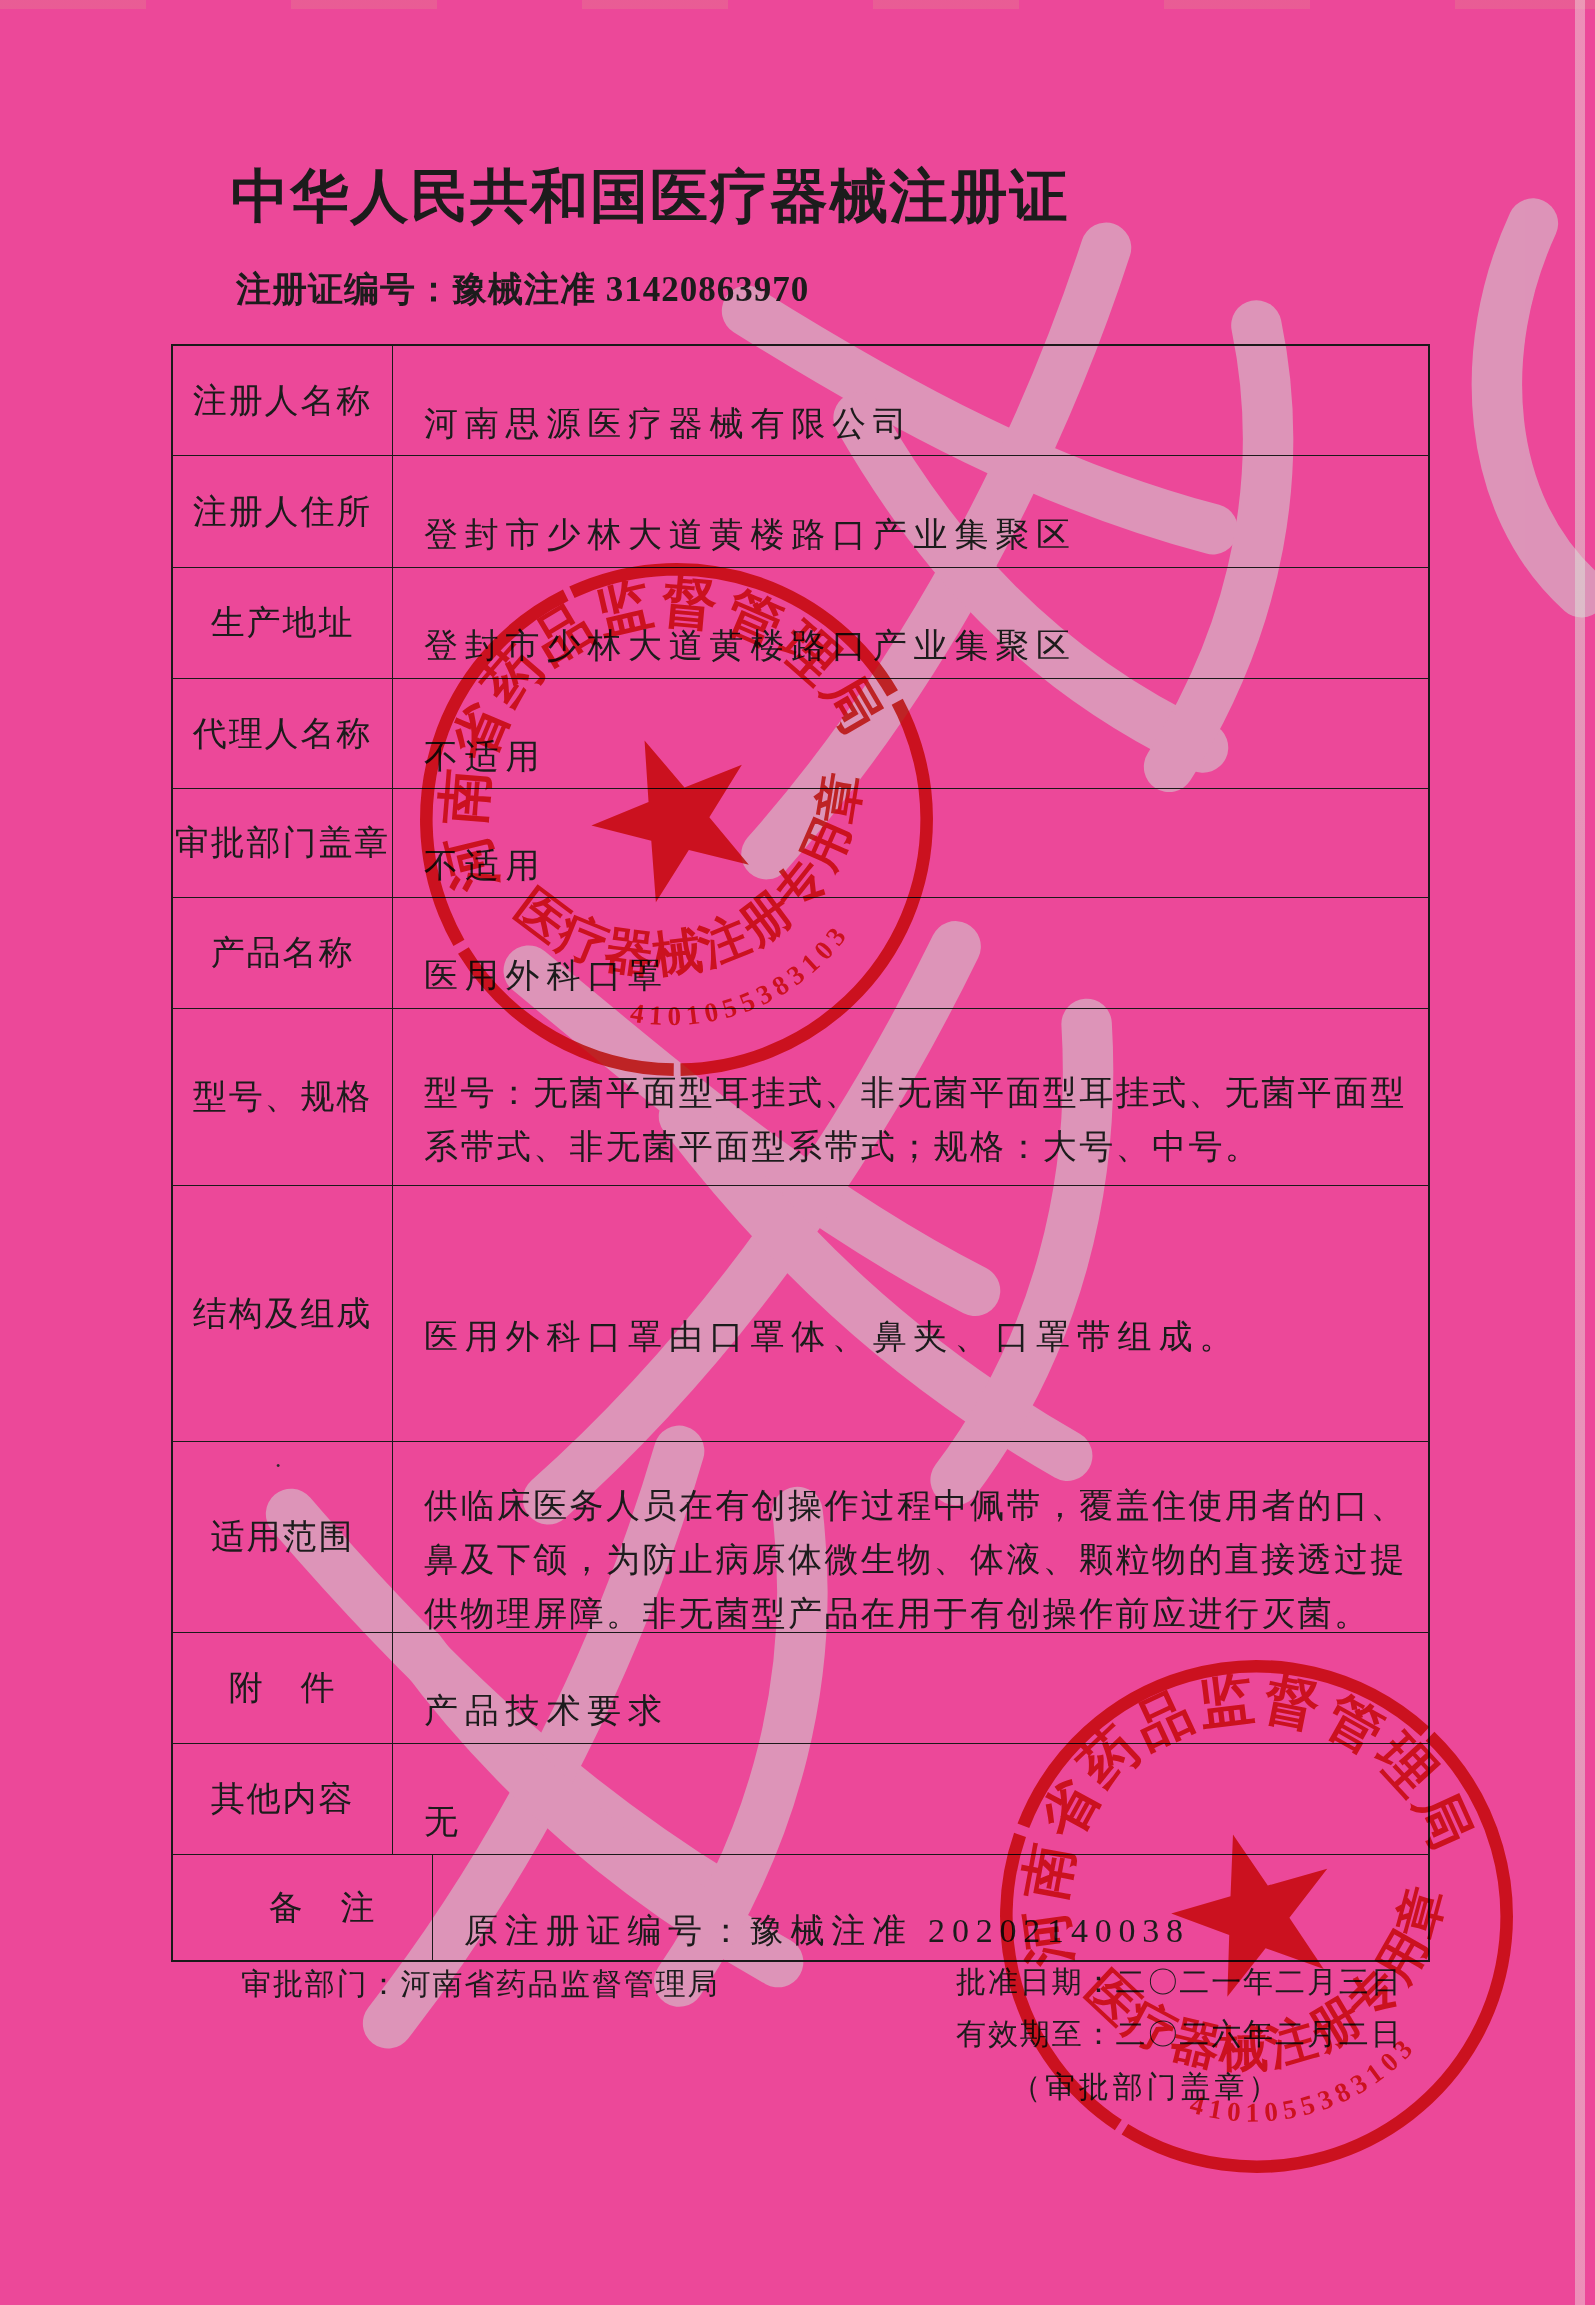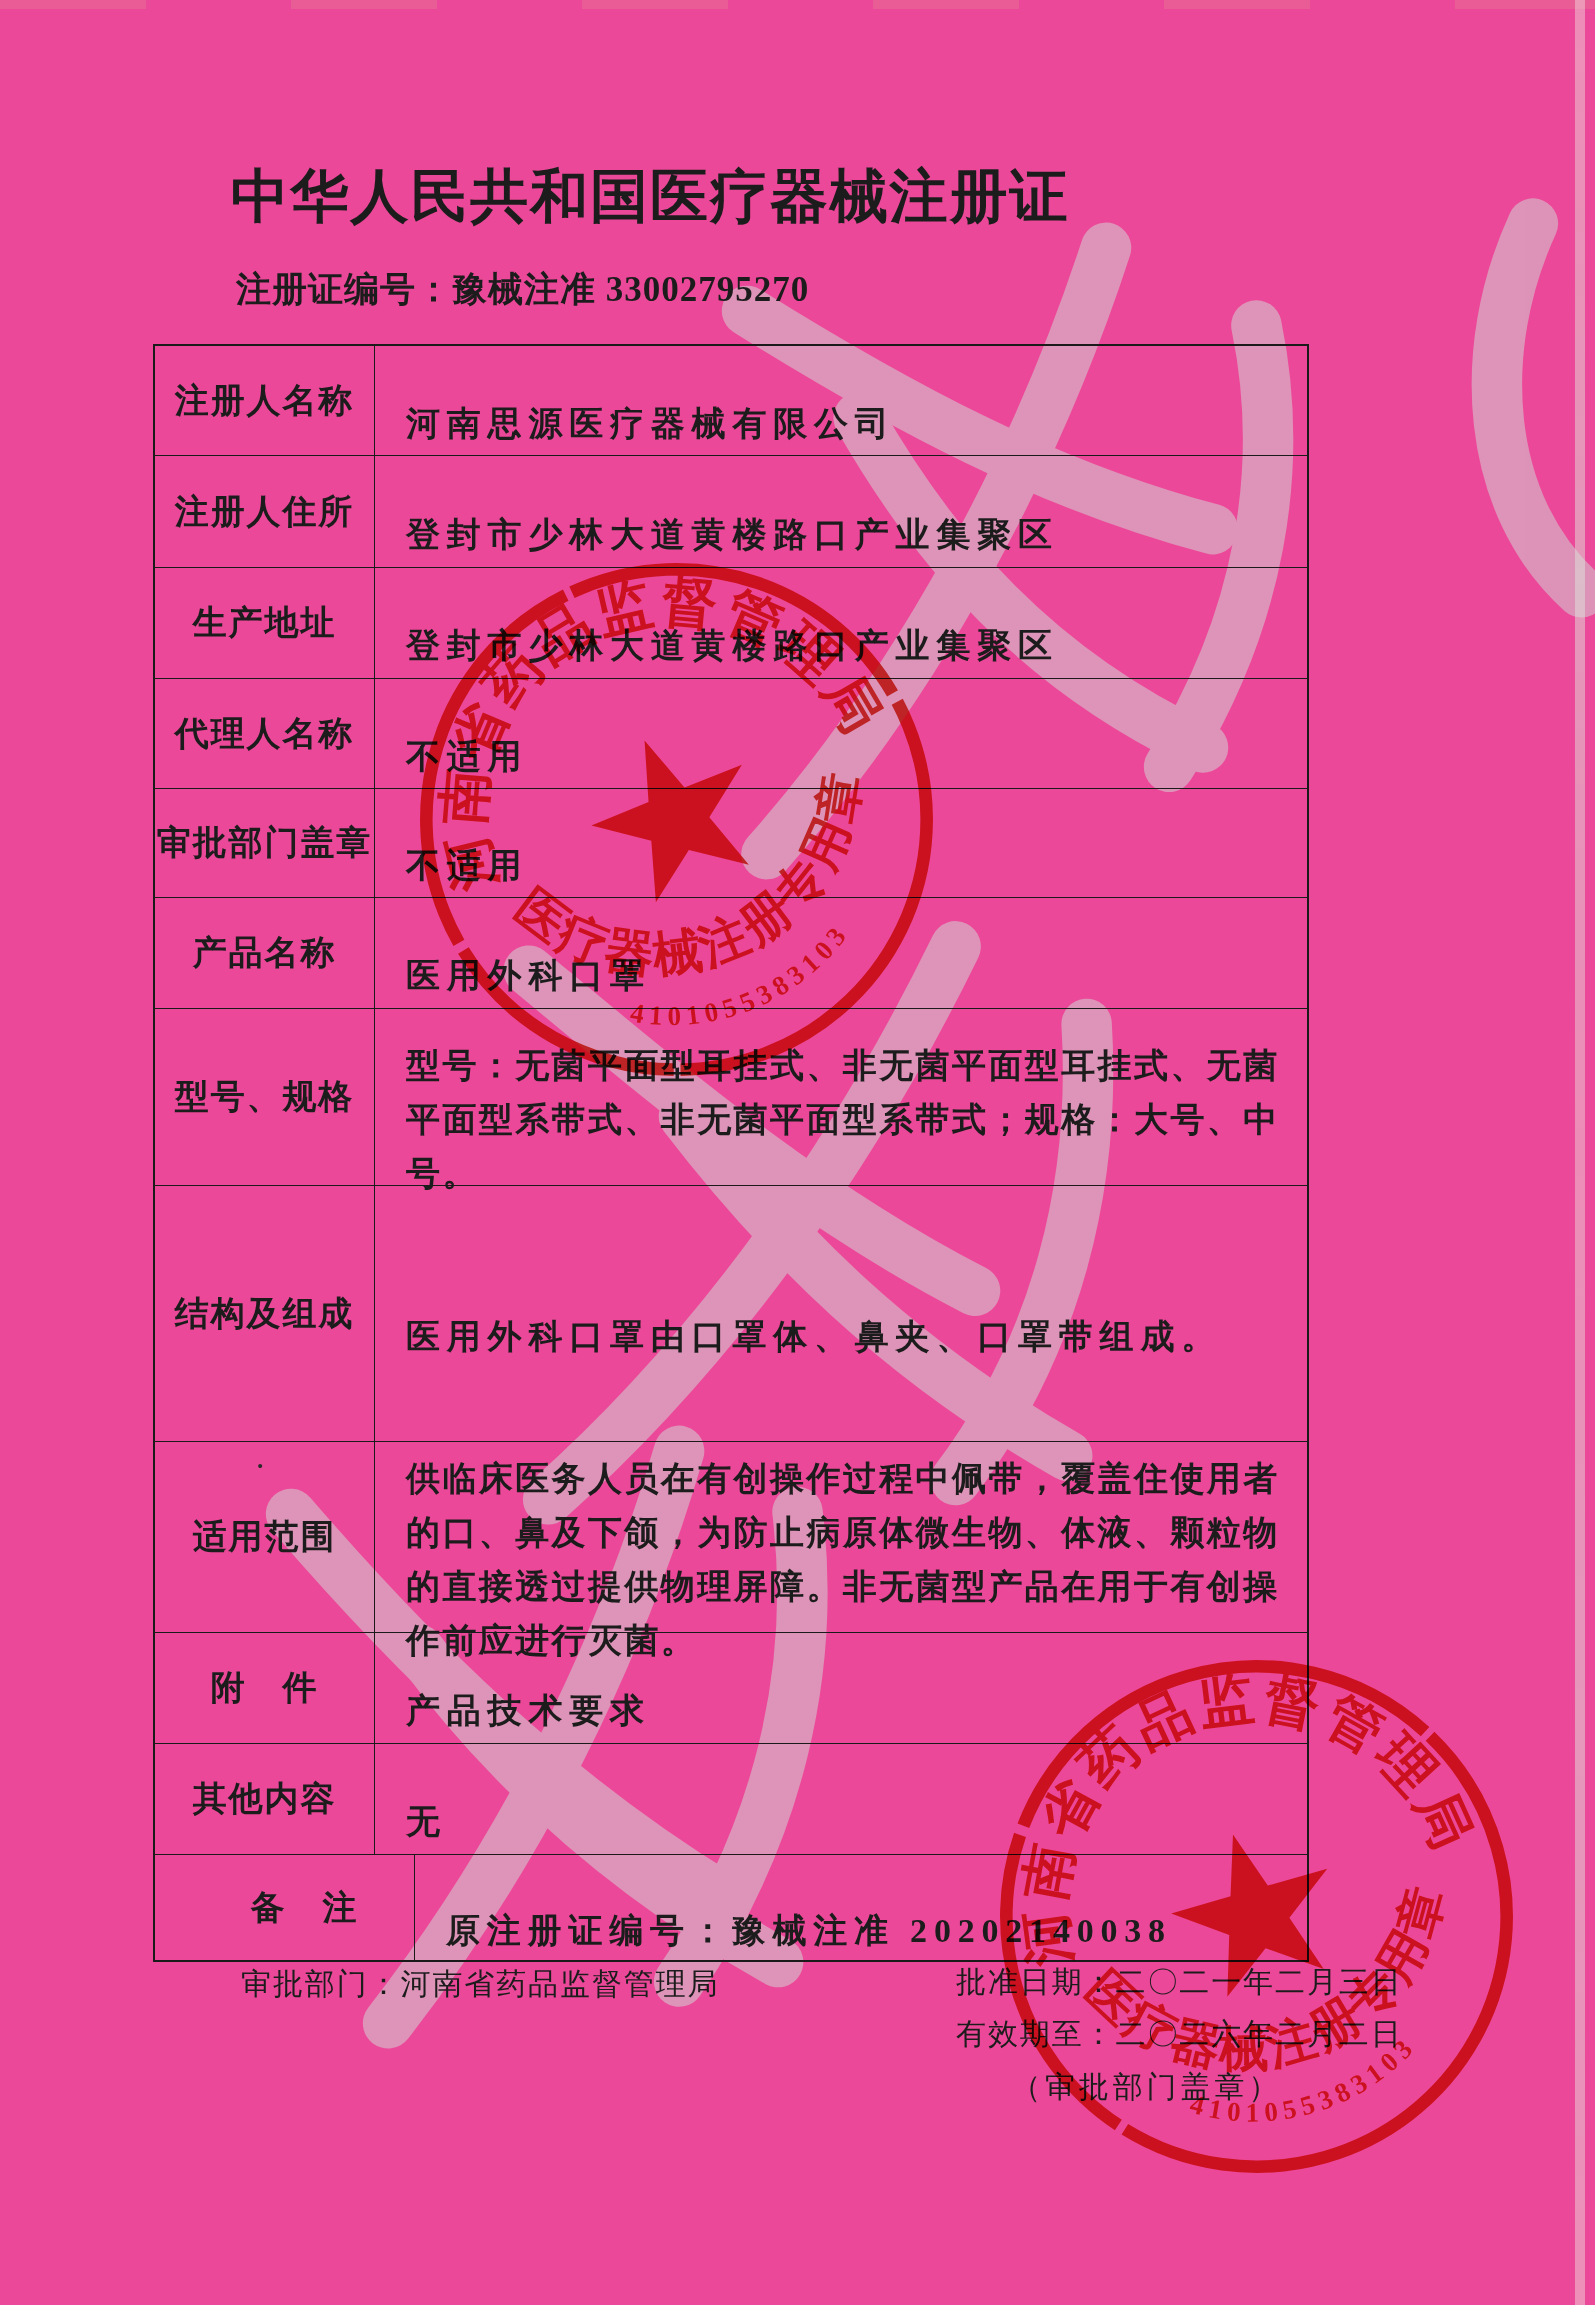--- a/index.html
+++ b/index.html
@@ -13,22 +13,22 @@
   .edge-right{position:absolute;top:0;right:9.7px;width:10.7px;height:100%;z-index:5;opacity:.5;
     background:linear-gradient(180deg,#efd3d6 0%,#dde6da 25%,#ecd2d6 50%,#dfe6dc 75%,#eed6d8 100%);}
   
   .watermark{position:absolute;left:0;top:0;z-index:1;}
   
   .title{position:absolute;left:165px;top:158px;width:970px;text-align:center;
     font-size:58px;font-weight:bold;letter-spacing:1.9px;z-index:2;}
   .certno{position:absolute;left:236px;top:266px;font-size:35px;font-weight:600;
     letter-spacing:1px;z-index:2;}
   
-  .cert-table{position:absolute;left:153px;top:344px;width:1156px;z-index:2;
-    border:2.9px solid #1a1a1a;box-sizing:border-box;font-weight:bold;}
+  .cert-table{position:absolute;left:171px;top:344px;width:1259px;z-index:2;
+    border:2.9px solid #1a1a1a;box-sizing:border-box;}
   .row{display:flex;border-bottom:1.9px solid #1a1a1a;box-sizing:border-box;}
   .row:last-child{border-bottom:none;padding-left:40px;}
   .cell{box-sizing:border-box;}
   .cell.label{width:220px;border-right:1.9px solid #1a1a1a;display:flex;align-items:center;
     justify-content:center;font-size:34px;letter-spacing:1.9px;text-align:center;position:relative;}
   .cell.value{flex:1;display:flex;align-items:center;
     padding:5.8px 17.5px 5.8px 31px;font-size:34px;letter-spacing:6.8px;line-height:54px;margin-top:46px;}
   .row.para .cell.value{letter-spacing:2.4px;}
   .corner-mark{position:absolute;left:101px;top:13.6px;font-size:25px;line-height:19.4px;color:#2a2a2a;}
   
@@ -62,21 +62,21 @@
       <path d="M 705 1150 C 805 1280 925 1400 1100 1500"></path>
       <path d="M 1120 1055 C 1130 1220 1090 1385 985 1525"></path>
       <path d="M 300 1560 C 425 1705 565 1845 745 1955"></path>
       <path d="M 700 1495 C 640 1700 540 1905 400 2085"></path>
       <path d="M 432 1700 C 522 1822 642 1932 802 2022"></path>
       <path d="M 822 1558 C 842 1722 802 1892 700 2042"></path>
     </g>
   </svg>
 
   <div class="title">中华人民共和国医疗器械注册证</div>
-  <div class="certno">注册证编号：豫械注准 33002795270</div>
+  <div class="certno">注册证编号：豫械注准 31420863970</div>
 
   <div class="cert-table">
     <div class="row" style="height:110px">
       <div class="cell label">注册人名称</div>
       <div class="cell value">河南思源医疗器械有限公司</div>
     </div>
     <div class="row" style="height:112px">
       <div class="cell label">注册人住所</div>
       <div class="cell value">登封市少林大道黄楼路口产业集聚区</div>
     </div>

